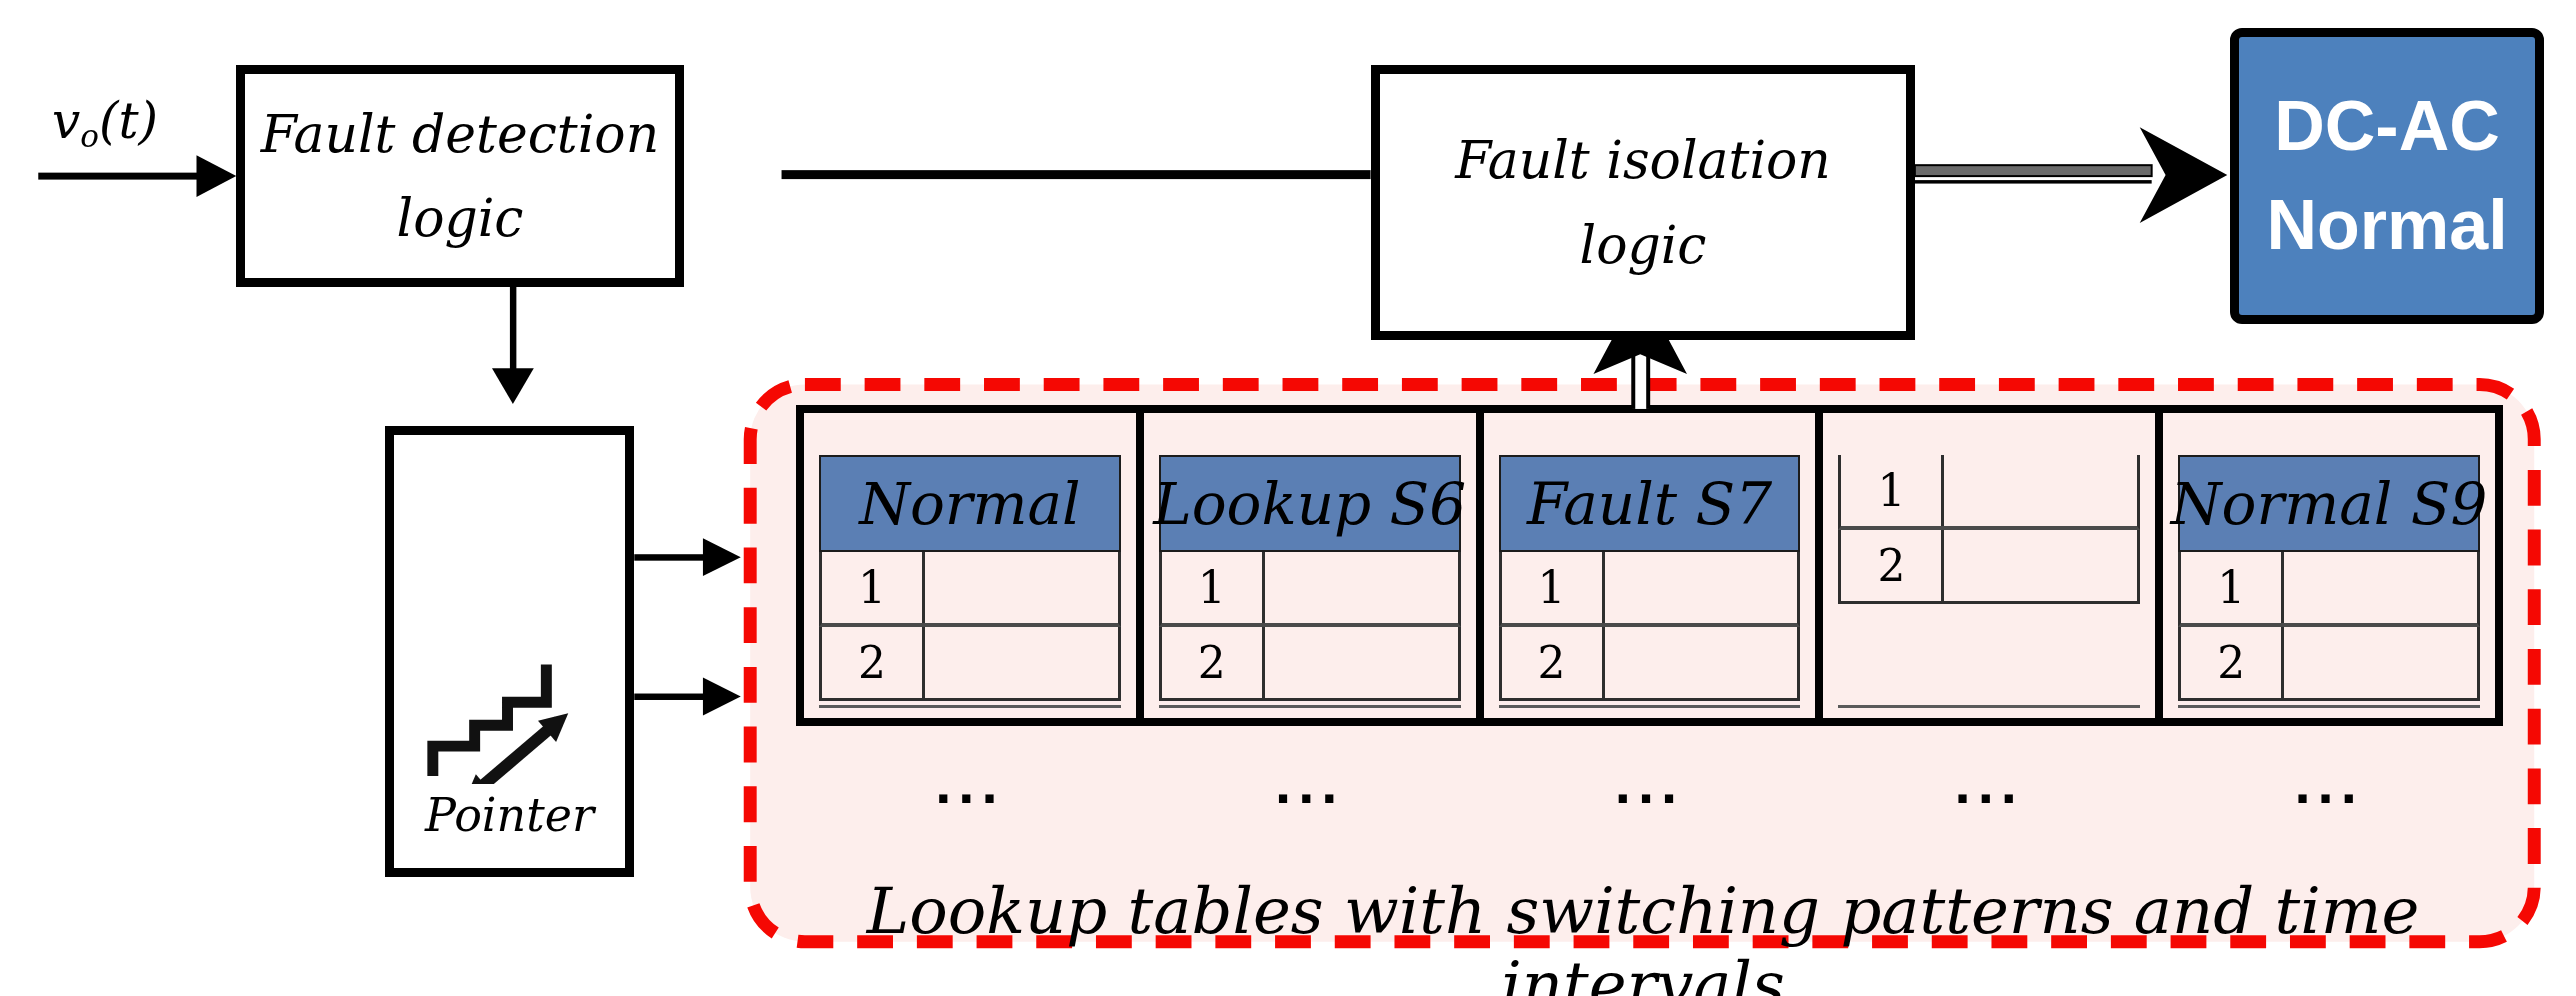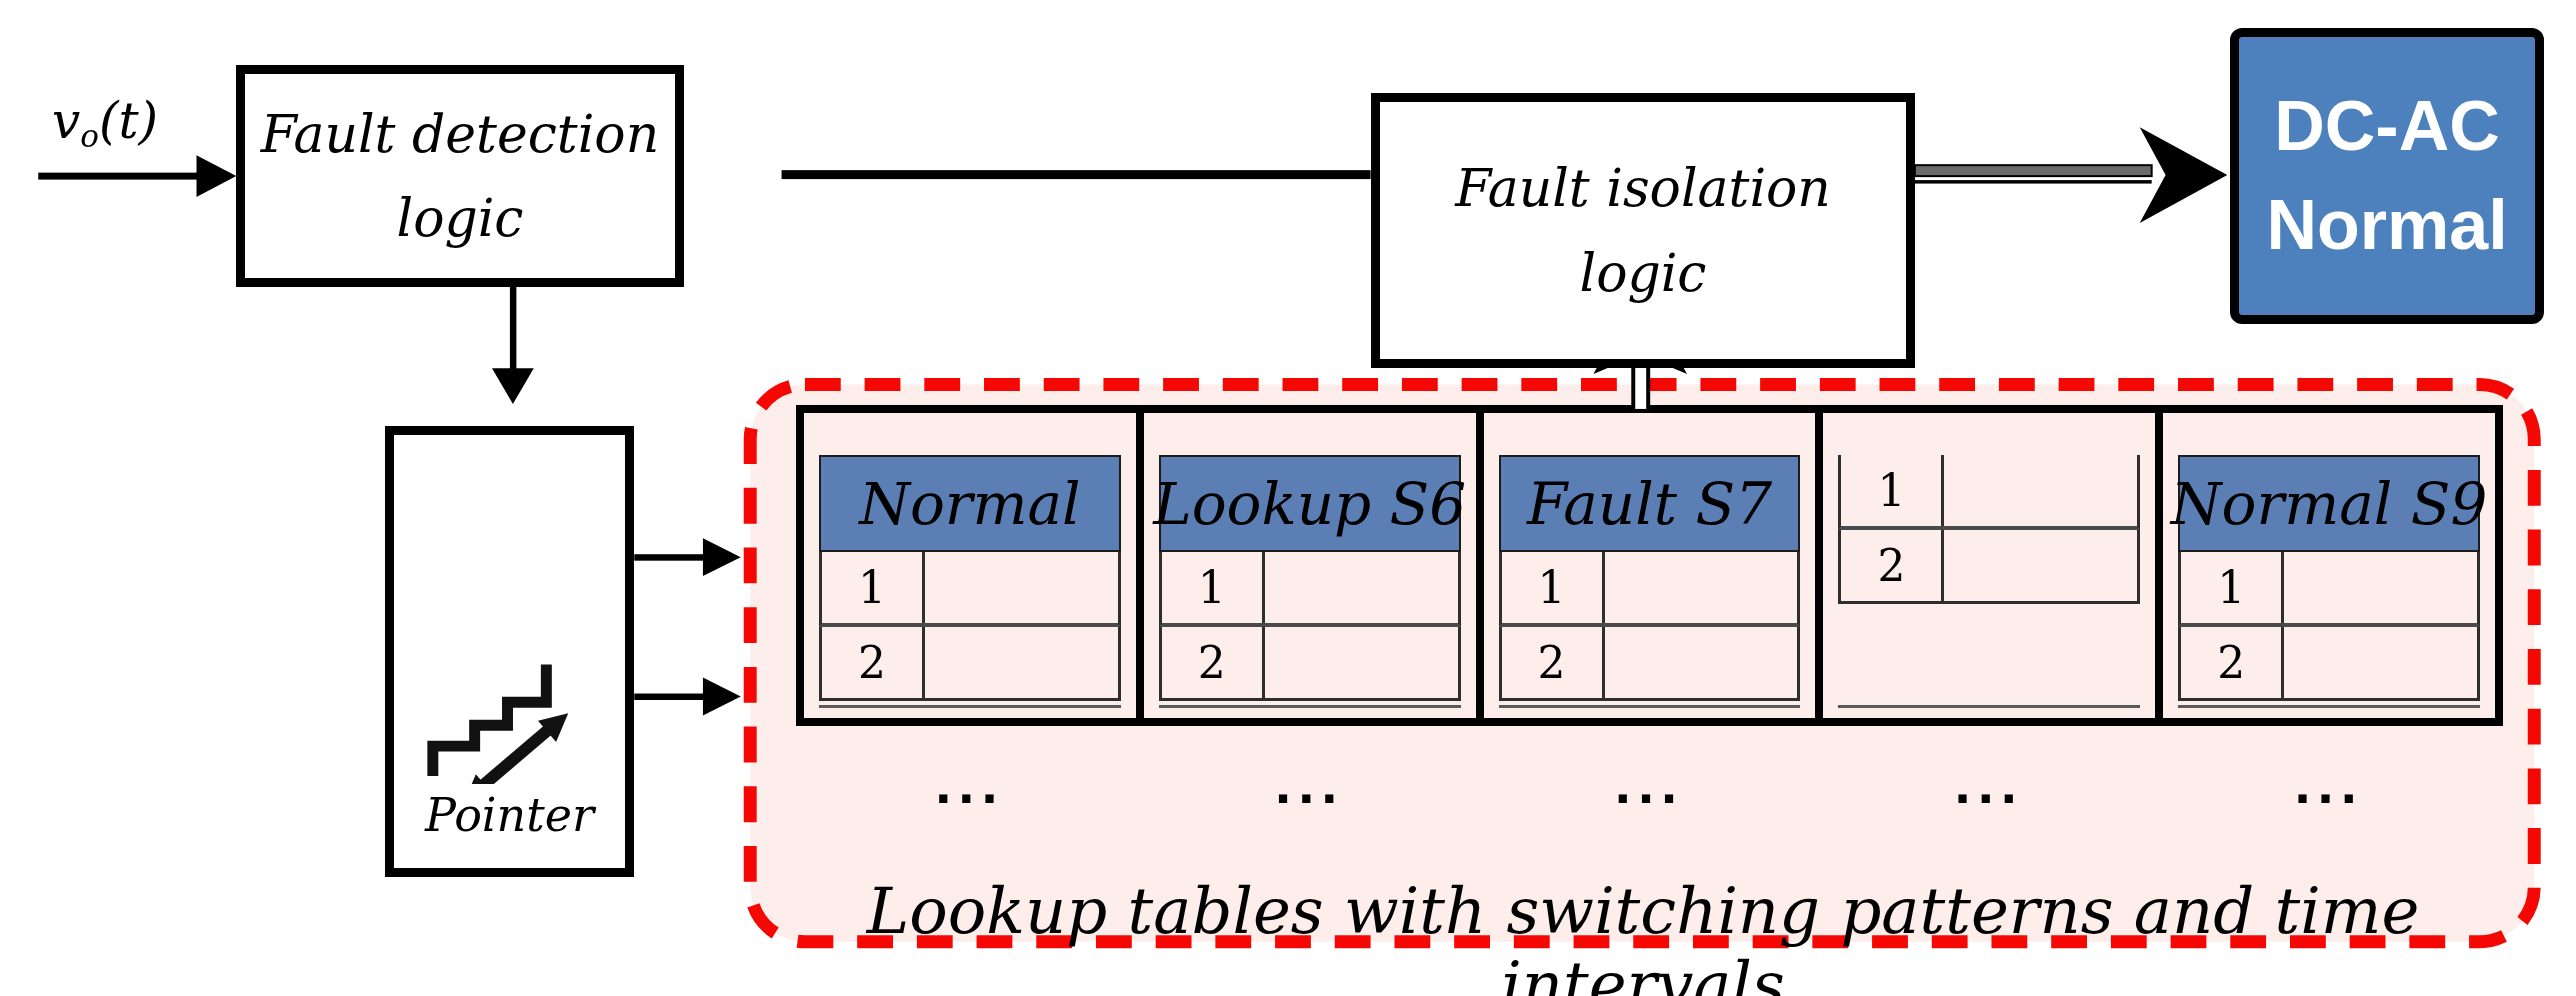--- a/index.html
+++ b/index.html
@@ -6,21 +6,21 @@
   #canvas{position:relative;width:2576px;height:996px;background:#ffffff;overflow:hidden;
           font-family:"DejaVu Serif", serif;}
   svg{display:block;}
 
   
   .logic-box{position:absolute;background:#ffffff;border:9px solid #000;
              display:flex;flex-direction:column;justify-content:center;align-items:center;
              z-index:4;box-sizing:border-box;}
   .logic-box .bline{font-style:italic;font-size:52px;line-height:1.62;color:#000;white-space:nowrap;}
   #fault-detection-box{left:236px;top:65px;width:448px;height:222px;text-align:center;}
-  #fault-isolation-box{left:1371px;top:65px;width:544px;height:275px;margin-top:28px;}
+  #fault-isolation-box{left:1371px;top:65px;width:544px;height:275px;}
 
   
   #dcac-box{position:absolute;left:2230px;top:28px;width:314px;height:296px;
             background:#4d81bd;border:9px solid #000;border-radius:12px;
             display:flex;flex-direction:column;justify-content:center;align-items:center;
             z-index:4;box-sizing:border-box;}
   #dcac-box .dline{font-family:"Liberation Sans", sans-serif;font-weight:bold;color:#fff;
                    font-size:70px;line-height:1.42;white-space:nowrap;}
 
   

